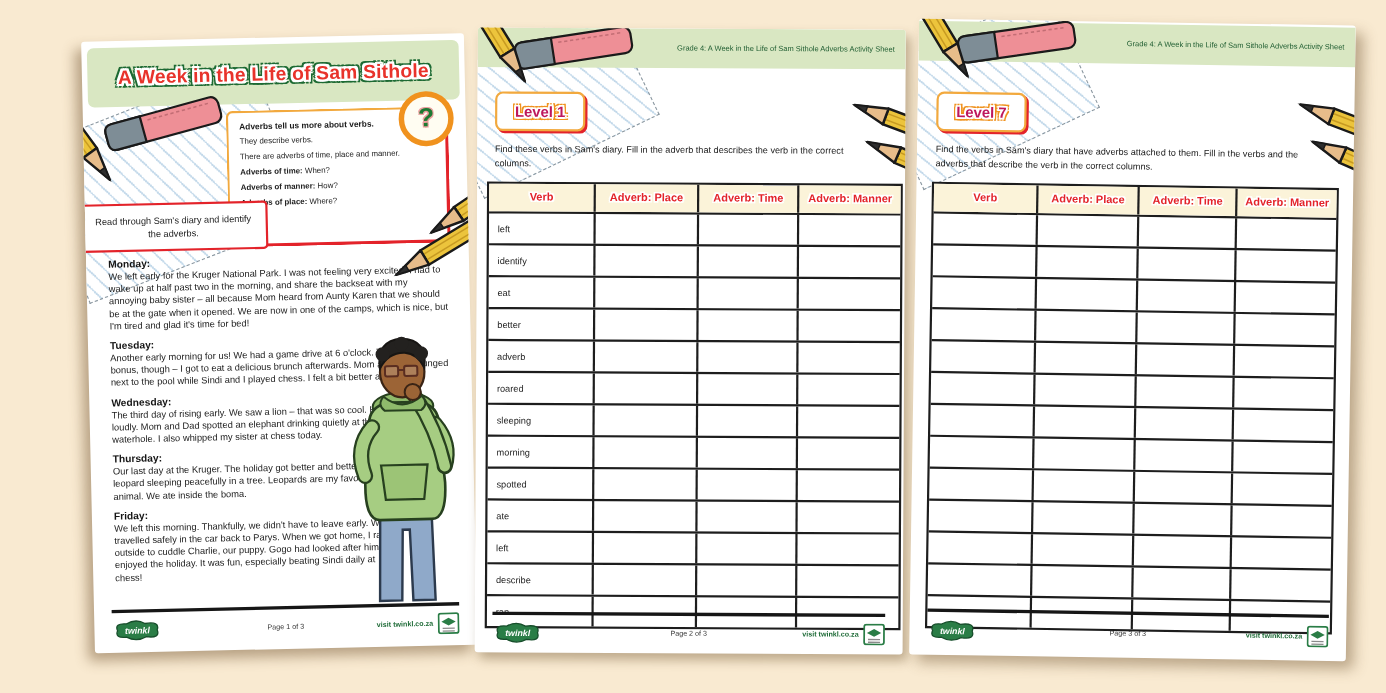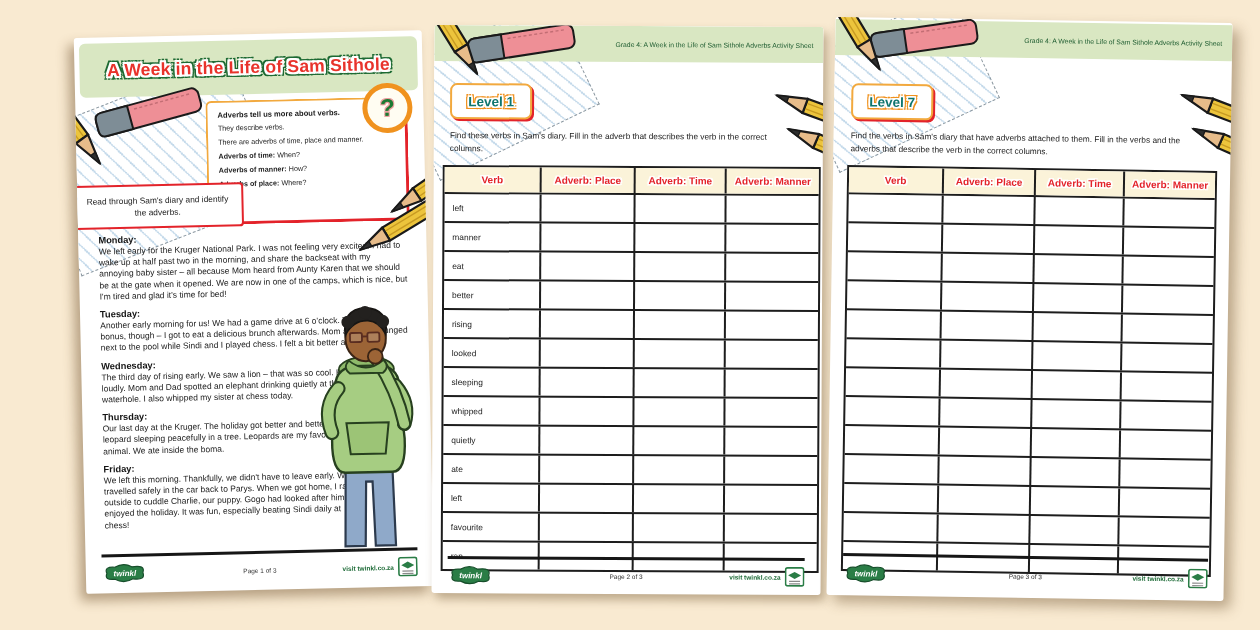--- a/index.html
+++ b/index.html
@@ -79,21 +79,21 @@
   }
   .strip-text{
     position:absolute;right:10px;top:15px;font-size:6.8px;color:#1e5c30;z-index:2;
   }
   .level-badge{
     position:absolute;width:78px;height:32px;background:#fff;z-index:4;
     border:2px solid #f2a93e;border-radius:7px;box-shadow:2px 2px 0 #e3232a;
     display:flex;align-items:center;justify-content:center;
   }
   .level-text{
-    font-size:13.5px;font-weight:800;color:#0f766e;
+    font-size:13.5px;font-weight:800;color:#be185d;
     text-shadow:
       -1.5px -1.5px 0 #fff,0 -1.5px 0 #fff,1.5px -1.5px 0 #fff,1.5px 0 0 #fff,
       1.5px 1.5px 0 #fff,0 1.5px 0 #fff,-1.5px 1.5px 0 #fff,-1.5px 0 0 #fff,
       -2.8px -2.8px 0 #f0921e,0 -2.8px 0 #f0921e,2.8px -2.8px 0 #f0921e,2.8px 0 0 #f0921e,
       2.8px 2.8px 0 #f0921e,0 2.8px 0 #f0921e,-2.8px 2.8px 0 #f0921e,-2.8px 0 0 #f0921e;
   }
   .instructions{position:absolute;font-size:8.3px;line-height:13px;color:#222;z-index:2;}
 
   .wtable{position:absolute;border:2.5px solid #1d1d1d;z-index:3;background:#fff;}
   .trow{display:grid;grid-template-columns:25.5% 25% 24.5% 25%;}
@@ -287,21 +287,21 @@
         <div class="trow brow">
           <div class="tcell">
             <span class="verb-text">left</span>
           </div>
           <div class="tcell"></div>
           <div class="tcell"></div>
           <div class="tcell"></div>
         </div>
         <div class="trow brow">
           <div class="tcell">
-            <span class="verb-text">manner</span>
+            <span class="verb-text">identify</span>
           </div>
           <div class="tcell"></div>
           <div class="tcell"></div>
           <div class="tcell"></div>
         </div>
         <div class="trow brow">
           <div class="tcell">
             <span class="verb-text">eat</span>
           </div>
           <div class="tcell"></div>
@@ -311,53 +311,53 @@
         <div class="trow brow">
           <div class="tcell">
             <span class="verb-text">better</span>
           </div>
           <div class="tcell"></div>
           <div class="tcell"></div>
           <div class="tcell"></div>
         </div>
         <div class="trow brow">
           <div class="tcell">
-            <span class="verb-text">rising</span>
-          </div>
-          <div class="tcell"></div>
-          <div class="tcell"></div>
-          <div class="tcell"></div>
-        </div>
-        <div class="trow brow">
-          <div class="tcell">
-            <span class="verb-text">looked</span>
+            <span class="verb-text">adverb</span>
+          </div>
+          <div class="tcell"></div>
+          <div class="tcell"></div>
+          <div class="tcell"></div>
+        </div>
+        <div class="trow brow">
+          <div class="tcell">
+            <span class="verb-text">roared</span>
           </div>
           <div class="tcell"></div>
           <div class="tcell"></div>
           <div class="tcell"></div>
         </div>
         <div class="trow brow">
           <div class="tcell">
             <span class="verb-text">sleeping</span>
           </div>
           <div class="tcell"></div>
           <div class="tcell"></div>
           <div class="tcell"></div>
         </div>
         <div class="trow brow">
           <div class="tcell">
-            <span class="verb-text">whipped</span>
-          </div>
-          <div class="tcell"></div>
-          <div class="tcell"></div>
-          <div class="tcell"></div>
-        </div>
-        <div class="trow brow">
-          <div class="tcell">
-            <span class="verb-text">quietly</span>
+            <span class="verb-text">morning</span>
+          </div>
+          <div class="tcell"></div>
+          <div class="tcell"></div>
+          <div class="tcell"></div>
+        </div>
+        <div class="trow brow">
+          <div class="tcell">
+            <span class="verb-text">spotted</span>
           </div>
           <div class="tcell"></div>
           <div class="tcell"></div>
           <div class="tcell"></div>
         </div>
         <div class="trow brow">
           <div class="tcell">
             <span class="verb-text">ate</span>
           </div>
           <div class="tcell"></div>
@@ -367,21 +367,21 @@
         <div class="trow brow">
           <div class="tcell">
             <span class="verb-text">left</span>
           </div>
           <div class="tcell"></div>
           <div class="tcell"></div>
           <div class="tcell"></div>
         </div>
         <div class="trow brow">
           <div class="tcell">
-            <span class="verb-text">favourite</span>
+            <span class="verb-text">describe</span>
           </div>
           <div class="tcell"></div>
           <div class="tcell"></div>
           <div class="tcell"></div>
         </div>
         <div class="trow brow">
           <div class="tcell">
             <span class="verb-text">ran</span>
           </div>
           <div class="tcell"></div>

